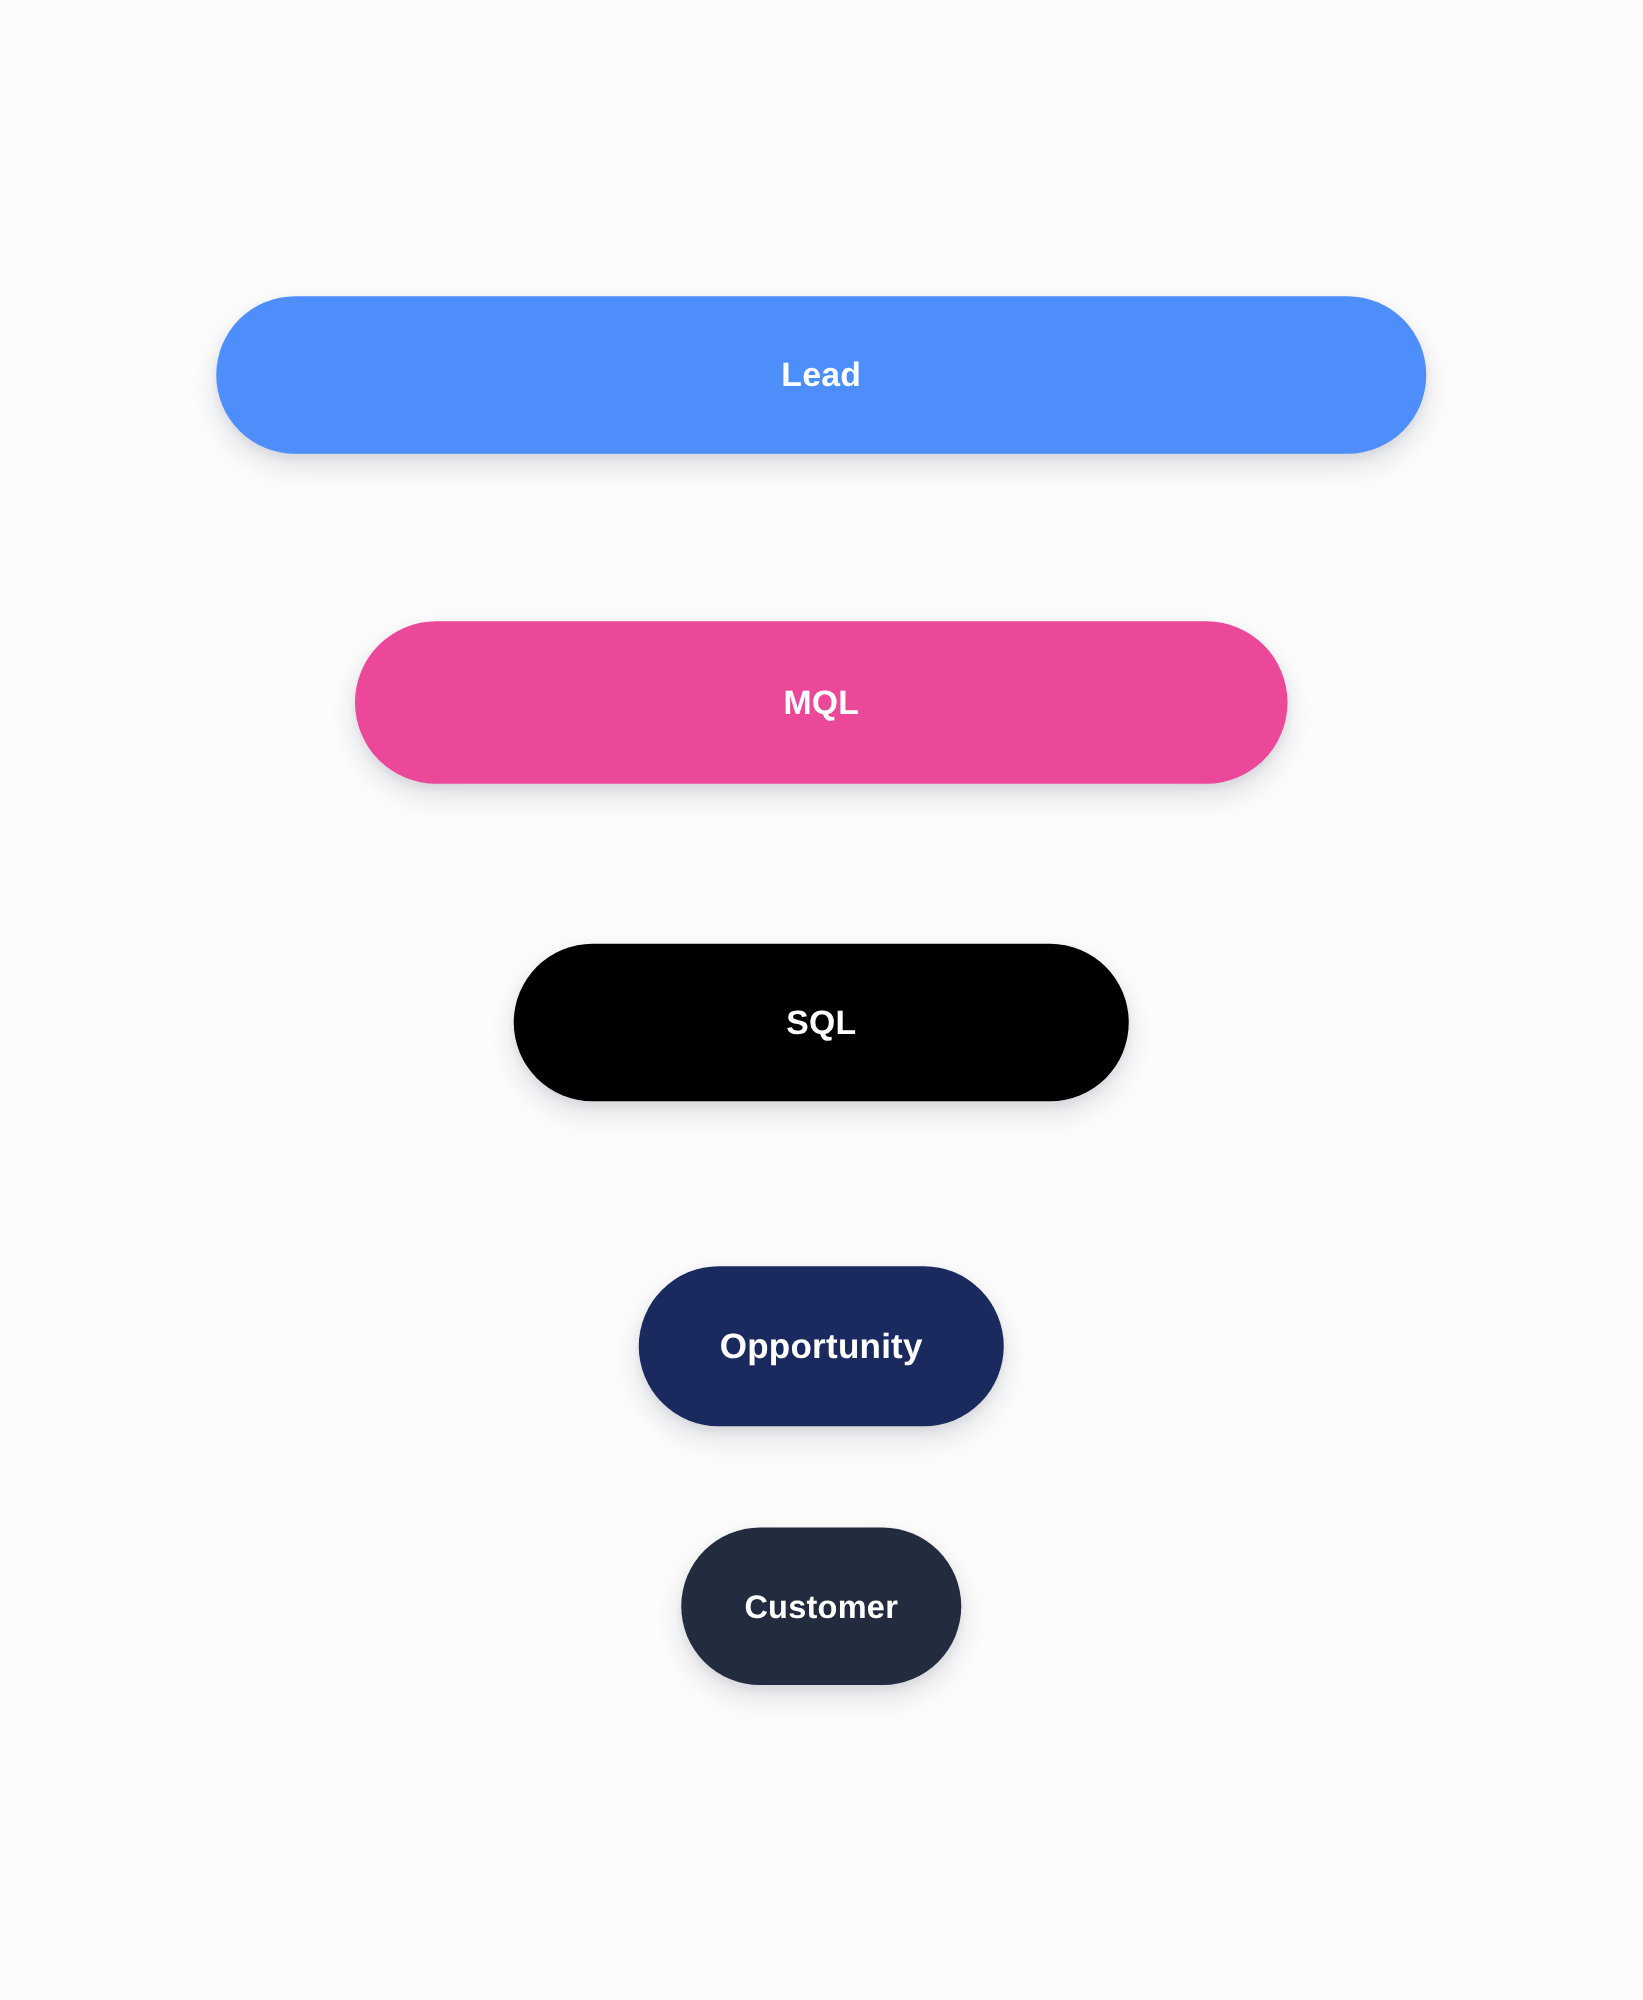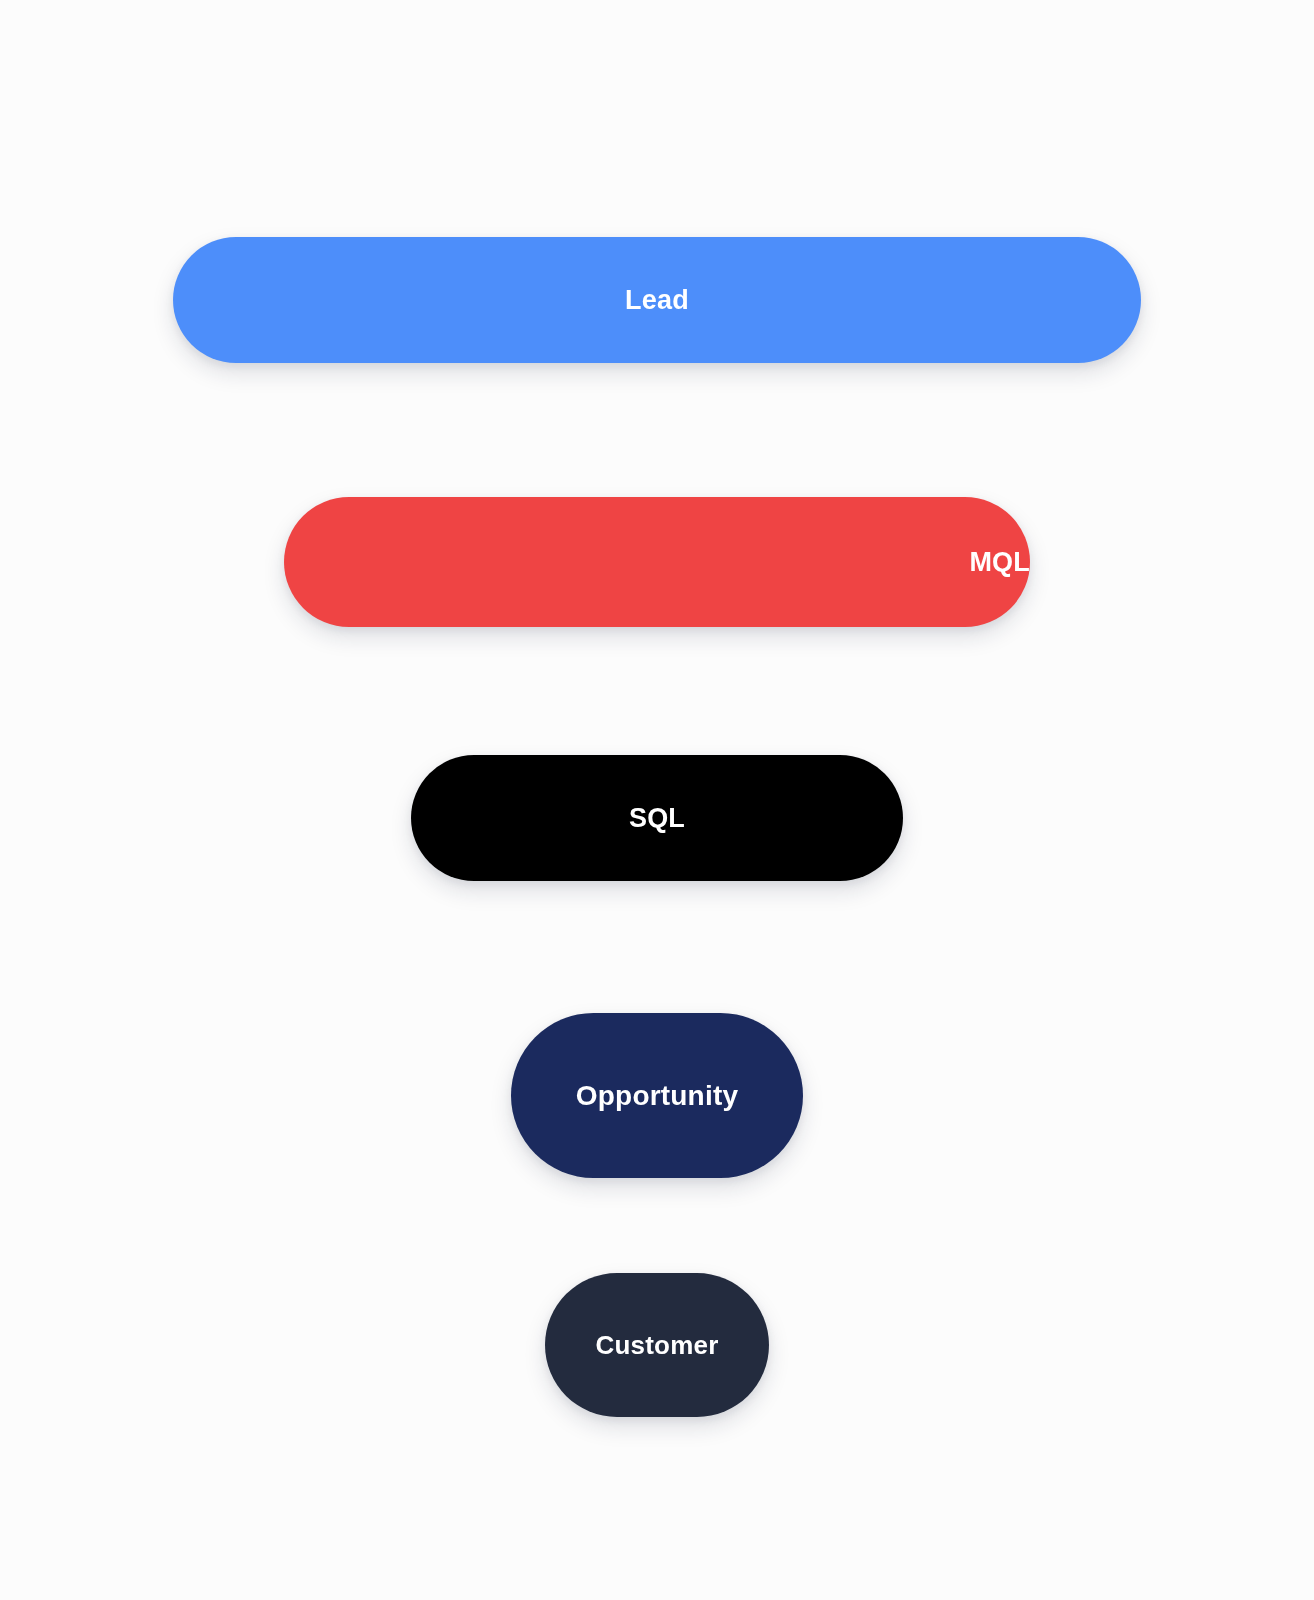--- a/index.html
+++ b/index.html
@@ -44,36 +44,36 @@
     line-height: 1;
     white-space: nowrap;
     text-align: center;
     user-select: none;
   }
 
   
   #stage-lead        { width: 968px; height: 126px; top: 237px;  }
   #stage-mql         { width: 746px; height: 130px; top: 497px;  }
   #stage-sql         { width: 492px; height: 126px; top: 755px;  }
-  #stage-opportunity { width: 292px; height: 165px; top: 1013px; }
-  #stage-customer    { width: 224px; height: 144px; top: 1273px; }
+  #stage-opportunity { width: 292px; height: 128px; top: 1013px; }
+  #stage-customer    { width: 224px; height: 126px; top: 1222px; }
 
   #stage-opportunity .funnel-stage-label { font-size: 28px; }
   #stage-customer .funnel-stage-label    { font-size: 26px; }
 </style>
 </head>
 <body style="background: rgb(252, 252, 252);">
 
 <div id="funnel-diagram" style="background: rgb(252, 252, 252);">
 
   <div class="funnel-stage" id="stage-lead" style="background-color: rgb(77, 142, 250);">
     <span class="funnel-stage-label">Lead</span>
   </div>
 
-  <div class="funnel-stage" id="stage-mql" style="background-color: #ef4444; justify-content: flex-end;">
+  <div class="funnel-stage" id="stage-mql" style="background-color: #ec4899;">
     <span class="funnel-stage-label">MQL</span>
   </div>
 
   <div class="funnel-stage" id="stage-sql" style="background-color: #000000;">
     <span class="funnel-stage-label">SQL</span>
   </div>
 
   <div class="funnel-stage" id="stage-opportunity" style="background-color: rgb(27, 42, 94);">
     <span class="funnel-stage-label">Opportunity</span>
   </div>

